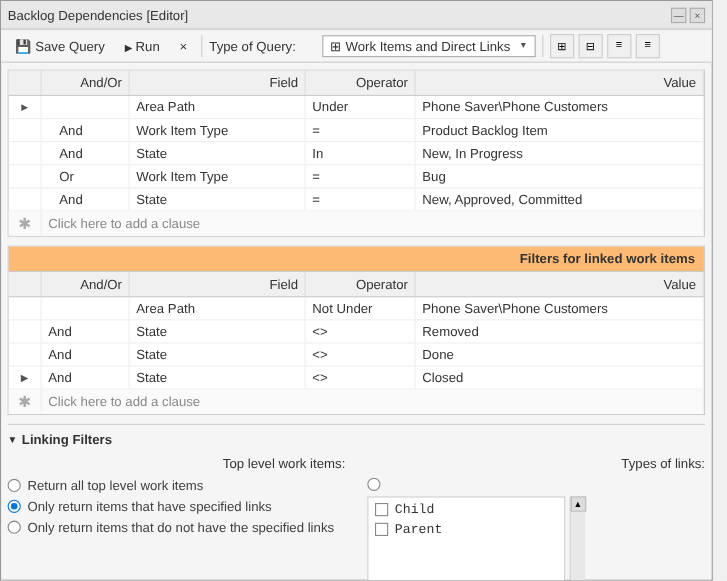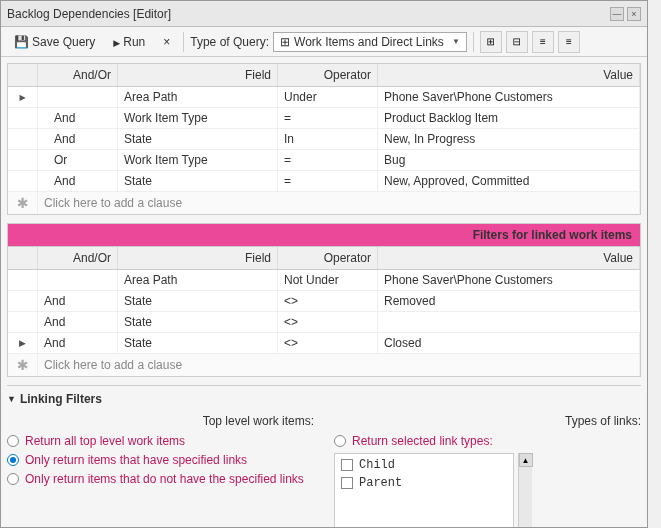--- a/index.html
+++ b/index.html
@@ -67,21 +67,21 @@
     }
     .toolbar-separator {
       width: 1px;
       height: 20px;
       background: #ccc;
       margin: 0 2px;
     }
     .type-label {
       font-size: 12px;
       color: #333;
-      margin-right: 0;
+      margin-right: 20px;
     }
     .query-type-dropdown {
       display: flex;
       align-items: center;
       border: 1px solid #aaa;
       background: white;
       padding: 2px 6px;
       cursor: pointer;
       font-size: 12px;
       color: #333;
@@ -151,21 +151,21 @@
     .add-clause-row {
       display: grid;
       grid-template-columns: 30px 1fr;
       background: #fafafa;
     }
     .filters-section {
       border: 1px solid #ccc;
       background: white;
     }
     .filters-header-row {
-      background: #ec4899;
+      background: #fdba74;
       padding: 4px 8px;
       font-size: 12px;
       font-weight: 600;
       color: #333;
       border-bottom: 1px solid #ccc;
     }
     .linking-section {
       border-top: 1px solid #ccc;
       padding: 6px 0 0 0;
     }
@@ -189,21 +189,21 @@
       font-size: 12px;
       color: #333;
       margin-bottom: 6px;
     }
     .radio-item {
       display: flex;
       align-items: center;
       gap: 6px;
       margin-bottom: 5px;
       font-size: 12px;
-      color: #be185d;
+      color: #404040;
     }
     .radio-circle {
       width: 12px;
       height: 12px;
       border-radius: 50%;
       border: 1px solid #888;
       background: white;
       display: flex;
       align-items: center;
       justify-content: center;
@@ -393,20 +393,21 @@
         <div class="grid-cell">And</div>
         <div class="grid-cell">State</div>
         <div class="grid-cell">&lt;&gt;</div>
         <div class="grid-cell">Removed</div>
       </div>
       <div class="grid-row">
         <div class="grid-cell grid-row-icon"></div>
         <div class="grid-cell">And</div>
         <div class="grid-cell">State</div>
         <div class="grid-cell">&lt;&gt;</div>
+        <div class="grid-cell">Done</div>
       </div>
       <div class="grid-row">
         <div class="grid-cell grid-row-icon" style="font-size:9px;">▶</div>
         <div class="grid-cell">And</div>
         <div class="grid-cell">State</div>
         <div class="grid-cell">&lt;&gt;</div>
         <div class="grid-cell">Closed</div>
       </div>
       <div class="add-clause-row">
         <div class="grid-cell grid-row-icon" style="font-size:14px;color:#aaa;">✱</div>
@@ -434,21 +435,20 @@
           <div class="radio-item">
             <div class="radio-circle"></div>
             <span>Only return items that do not have the specified links</span>
           </div>
         </div>
 
         <div class="linking-col">
           <div class="linking-col-title">Types of links:</div>
           <div class="radio-item">
             <div class="radio-circle"></div>
-            <span>Return selected link types:</span>
           </div>
           <div style="display:flex;gap:4px;">
             <div class="link-types-box">
               <div class="link-type-item">
                 <span class="checkbox-box"></span>
                 <span>Child</span>
               </div>
               <div class="link-type-item">
                 <span class="checkbox-box"></span>
                 <span>Parent</span>

